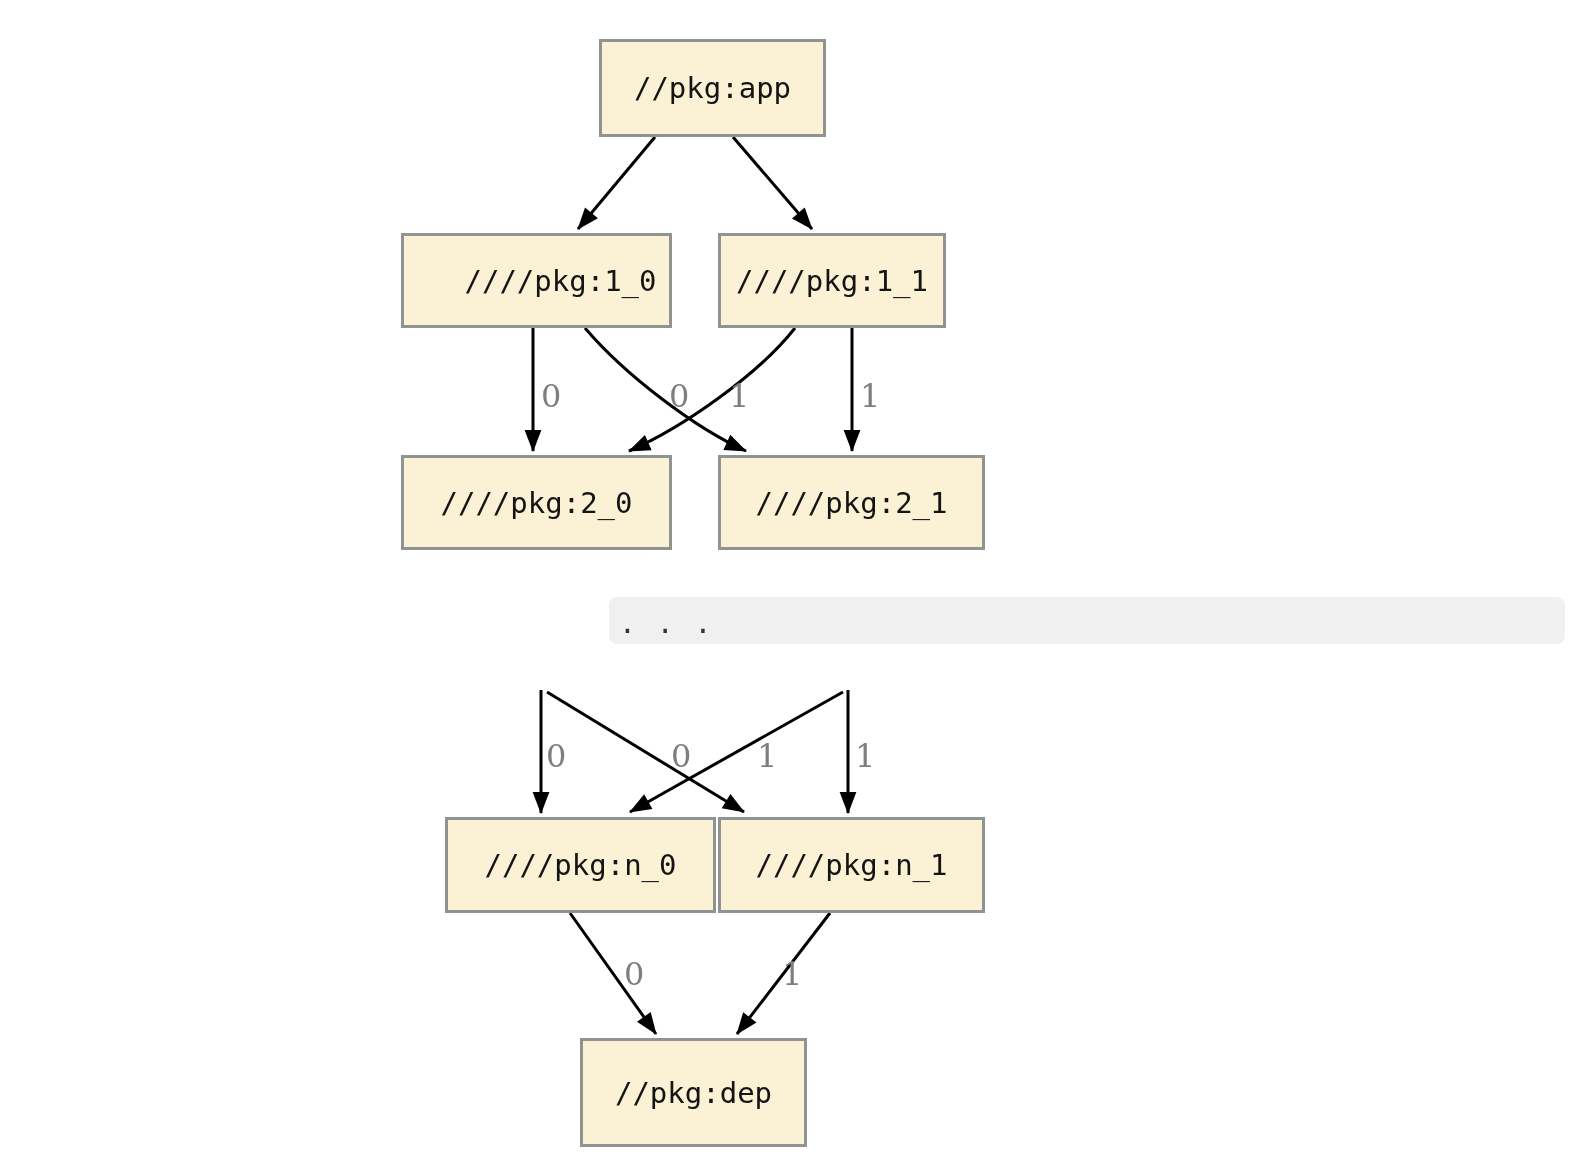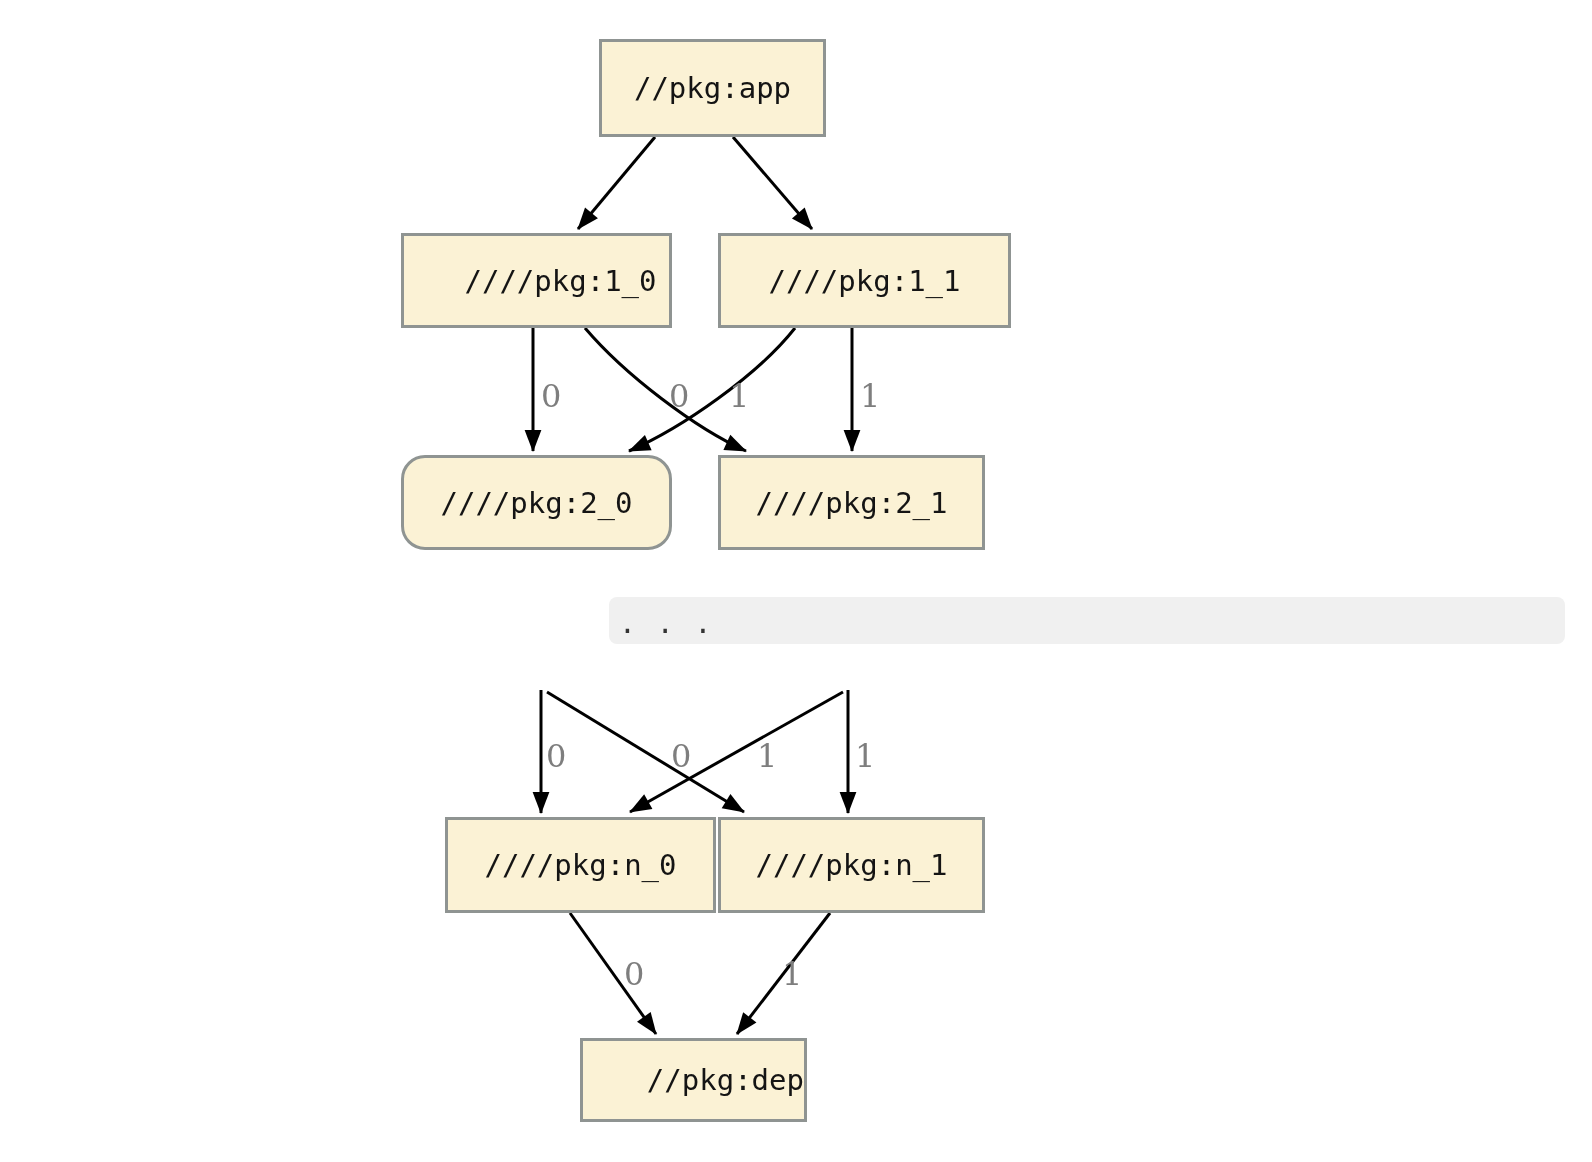--- a/index.html
+++ b/index.html
@@ -21,26 +21,26 @@
   .node{
     position:absolute;box-sizing:border-box;
     background:var(--node-fill,#fbf2d5);
     border:3px solid var(--node-border,#8f9492);
     display:flex;align-items:center;justify-content:center;
     font-size:29px;color:var(--node-text,#141414);
     white-space:nowrap;
   }
   .node-app   {left:580px;top:39px;  width:227px;height:98px;margin-left:19px;}
   .node-1-0   {left:401px;top:233px; width:271px;height:95px;padding-left:48px;}
-  .node-1-1   {left:718px;top:233px; width:293px;height:95px;}
-  .node-2-0   {left:401px;top:455px; width:271px;height:95px;border-radius:24px;}
+  .node-1-1   {left:718px;top:233px; width:228px;height:95px;}
+  .node-2-0   {left:401px;top:455px; width:271px;height:95px;}
   .node-2-1   {left:718px;top:455px; width:267px;height:95px;text-align:center;}
   .node-n-0   {left:401px;top:817px; width:271px;height:96px;margin-left:44px;}
   .node-n-1   {left:718px;top:817px; width:267px;height:96px;}
-  .node-dep   {left:580px;top:1038px;width:227px;height:84px;justify-content:flex-end;}
+  .node-dep   {left:580px;top:1038px;width:227px;height:109px;}
   .ellipsis{
     position:absolute;left:609px;top:597px;width:956px;height:47px;
     box-sizing:border-box;border-radius:8px;
     background:var(--ellipsis-bg,#f0f0f0);
     display:flex;align-items:center;
     padding-left:10px;padding-top:6px;
     font-size:28px;letter-spacing:2px;color:#333333;
   }
 </style>
 </head>

